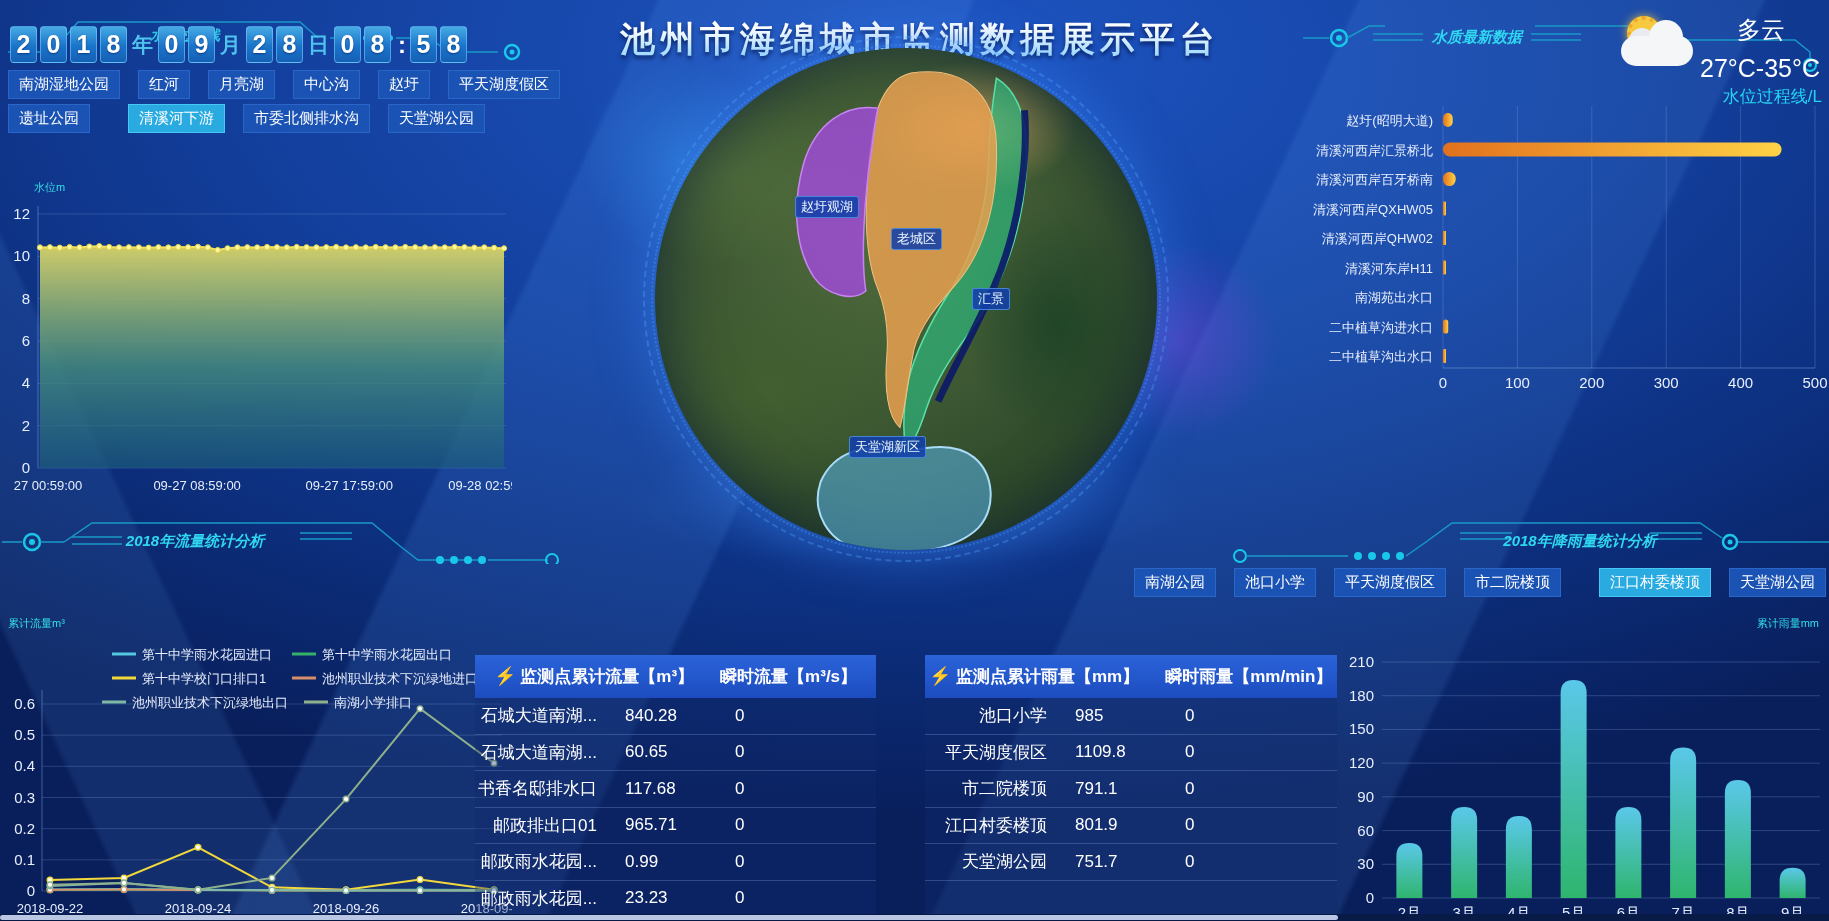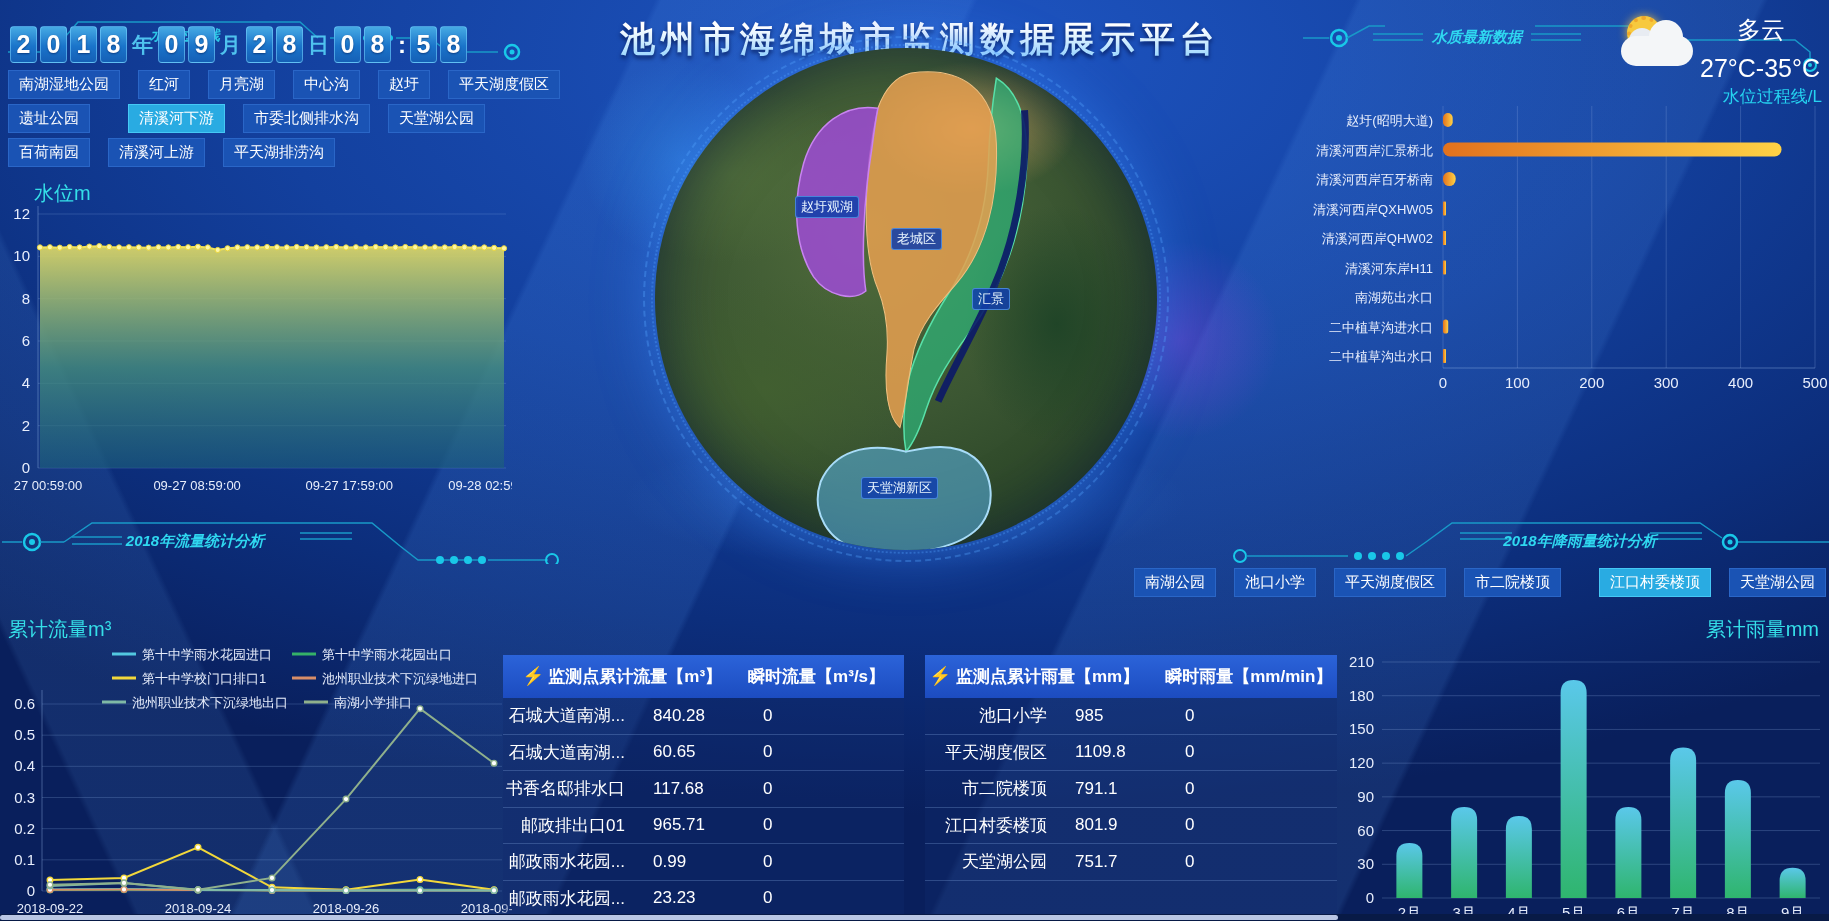--- a/index.html
+++ b/index.html
@@ -24,21 +24,21 @@
   .clock-unit{color:#4fc2ee;font-size:21px;margin:0 5px 0 2px;font-weight:bold;}
   .clock-colon{color:#fff;font-size:24px;font-weight:bold;margin:0 4px;}
   #clock-overlay-label{left:150px;top:27px;z-index:2;color:#2fd8f0;font-style:italic;font-size:14px;font-weight:bold;opacity:.9;}
   
   #station-tabs{left:8px;top:70px;width:512px;z-index:3;}
   .tab-row{display:flex;gap:18px;margin-bottom:5px;}
   .btn-tab{background:#1a53b4;border:1px solid rgba(90,160,255,.25);color:#fff;font-size:15px;
     padding:4px 10px;white-space:nowrap;cursor:pointer;}
   .btn-tab.sel{background:#29abe2;border-color:#45c8f5;margin-left:20px;}
   
-  .unit-label{color:#35dfe8;font-size:20px;}
+  .unit-label{color:#35dfe8;font-size:11px;}
   
   .deco-text{fill:#2fd8f0;font-size:15px;font-style:italic;font-weight:bold;}
   .deco-line{stroke:#1899c8;stroke-width:1.5;fill:none;}
   .deco-dot{fill:#19c8e8;}
   
   .data-table{background:rgba(16,44,110,.35);}
   .thead{height:43px;display:flex;align-items:center;justify-content:center;gap:26px;
     background:linear-gradient(180deg,#2b63d9,#1c4cc0);font-size:17px;font-weight:bold;white-space:nowrap;overflow:hidden;}
   .bolt{color:#3ae04a;font-size:18px;margin-right:4px;}
   .trow{display:grid;grid-template-columns:150px 110px 1fr;align-items:center;height:36.5px;
@@ -124,25 +124,20 @@
         <button class="btn-tab">月亮湖</button>
         <button class="btn-tab">中心沟</button>
         <button class="btn-tab">赵圩</button>
         <button class="btn-tab">平天湖度假区</button>
       </div>
       <div class="tab-row">
         <button class="btn-tab">遗址公园</button>
         <button class="btn-tab sel">清溪河下游</button>
         <button class="btn-tab">市委北侧排水沟</button>
         <button class="btn-tab">天堂湖公园</button>
-      </div>
-      <div class="tab-row">
-        <button class="btn-tab">百荷南园</button>
-        <button class="btn-tab">清溪河上游</button>
-        <button class="btn-tab">平天湖排涝沟</button>
       </div>
     </div>
 
   <div class="abs unit-label" style="left:34px;top:180px;">水位m</div>
   <svg id="wl-svg" class="abs" style="left:4px;top:198px;" width="508" height="300">
       <defs>
         <linearGradient id="gA" x1="0" y1="0" x2="0" y2="1">
           <stop offset="0%" stop-color="#d9d468" stop-opacity="0.95"></stop>
           <stop offset="55%" stop-color="#47907c" stop-opacity="0.78"></stop>
           <stop offset="100%" stop-color="#1c5f7a" stop-opacity="0.62"></stop>
@@ -312,21 +307,21 @@
       <line x1="108" y1="40" x2="132" y2="40" stroke="#f2d83b" stroke-width="3"></line>
       <text x="138" y="45" class="tick" font-size="14">第十中学校门口排口1</text>
       <line x1="288" y1="40" x2="312" y2="40" stroke="#d88e68" stroke-width="3"></line>
       <text x="318" y="45" class="tick" font-size="14">池州职业技术下沉绿地进口</text>
       <line x1="98" y1="64" x2="122" y2="64" stroke="#7fb9a6" stroke-width="3"></line>
       <text x="128" y="69" class="tick" font-size="14">池州职业技术下沉绿地出口</text>
       <line x1="300" y1="64" x2="324" y2="64" stroke="#8fb08c" stroke-width="3"></line>
       <text x="330" y="69" class="tick" font-size="14">南湖小学排口</text>
     </svg>
 
-  <div class="abs data-table" id="flow-table" style="left:503px;top:655px;width:401px;height:266px;">
+  <div class="abs data-table" id="flow-table" style="left:475px;top:655px;width:401px;height:266px;">
     <div class="thead">
       <span><span class="bolt">⚡</span><span>监测点累计流量【m³】</span></span>
       <span>瞬时流量【m³/s】</span>
     </div>
     <div class="tbody">
         <div class="trow">
           <div class="tname">石城大道南湖...</div>
           <div class="tval">840.28</div>
           <div class="tval">0</div>
         </div>
@@ -528,21 +523,21 @@
       <path d="M340,30 C365,45 372,80 370,120 C366,185 345,240 312,285 C295,308 280,330 270,360 C262,385 256,395 250,402 C246,380 248,355 252,332 C260,300 275,272 292,245 C315,210 330,165 332,115 C333,85 336,55 340,30 Z" fill="#2cc284" fill-opacity="0.62" stroke="#58e0a8" stroke-width="1.5"></path>
       <path d="M368,62 C372,112 362,182 338,237 C320,280 298,316 282,352" fill="none" stroke="#0b1868" stroke-width="7" stroke-opacity="0.9"></path>
       <path d="M255,25 C305,18 338,42 340,95 C342,150 330,200 300,235 C280,258 265,275 258,300 C252,330 250,355 244,378 C232,368 228,340 231,305 C233,275 228,255 222,240 C205,200 208,120 222,60 C230,38 242,28 255,25 Z" fill="#e8a050" fill-opacity="0.85" stroke="#f0c080" stroke-width="1"></path>
       <path d="M222,60 C190,55 160,75 148,115 C136,158 140,200 158,228 C172,248 198,252 210,242 C205,210 208,150 216,100 C218,84 220,70 222,60 Z" fill="#a44ae0" fill-opacity="0.8" stroke="#c884f0" stroke-width="1.5"></path>
       <path d="M250,402 C210,392 178,402 165,432 C155,462 172,492 205,500 C250,508 300,500 322,478 C340,458 338,425 318,408 C298,392 270,398 250,402 Z" fill="#5ab4e8" fill-opacity="0.55" stroke="#a8dcf8" stroke-width="2"></path>
     </svg>
     <div id="map-badges">
         <div class="map-badge" style="left: 140px; top: 148px;">赵圩观湖</div>
         <div class="map-badge" style="left: 236px; top: 180px;">老城区</div>
         <div class="map-badge" style="left: 276px; top: 240px; margin-left: 41px;">汇景</div>
-        <div class="map-badge" style="left: 206px; top: 388px; margin-top: 41px;">天堂湖新区</div>
+        <div class="map-badge" style="left: 194px; top: 388px;">天堂湖新区</div>
       </div>
   </div>
 
   <div id="hscroll" class="abs">
     <div id="hscroll-thumb"></div>
   </div>
 
 </div>
 
 </body></html>

